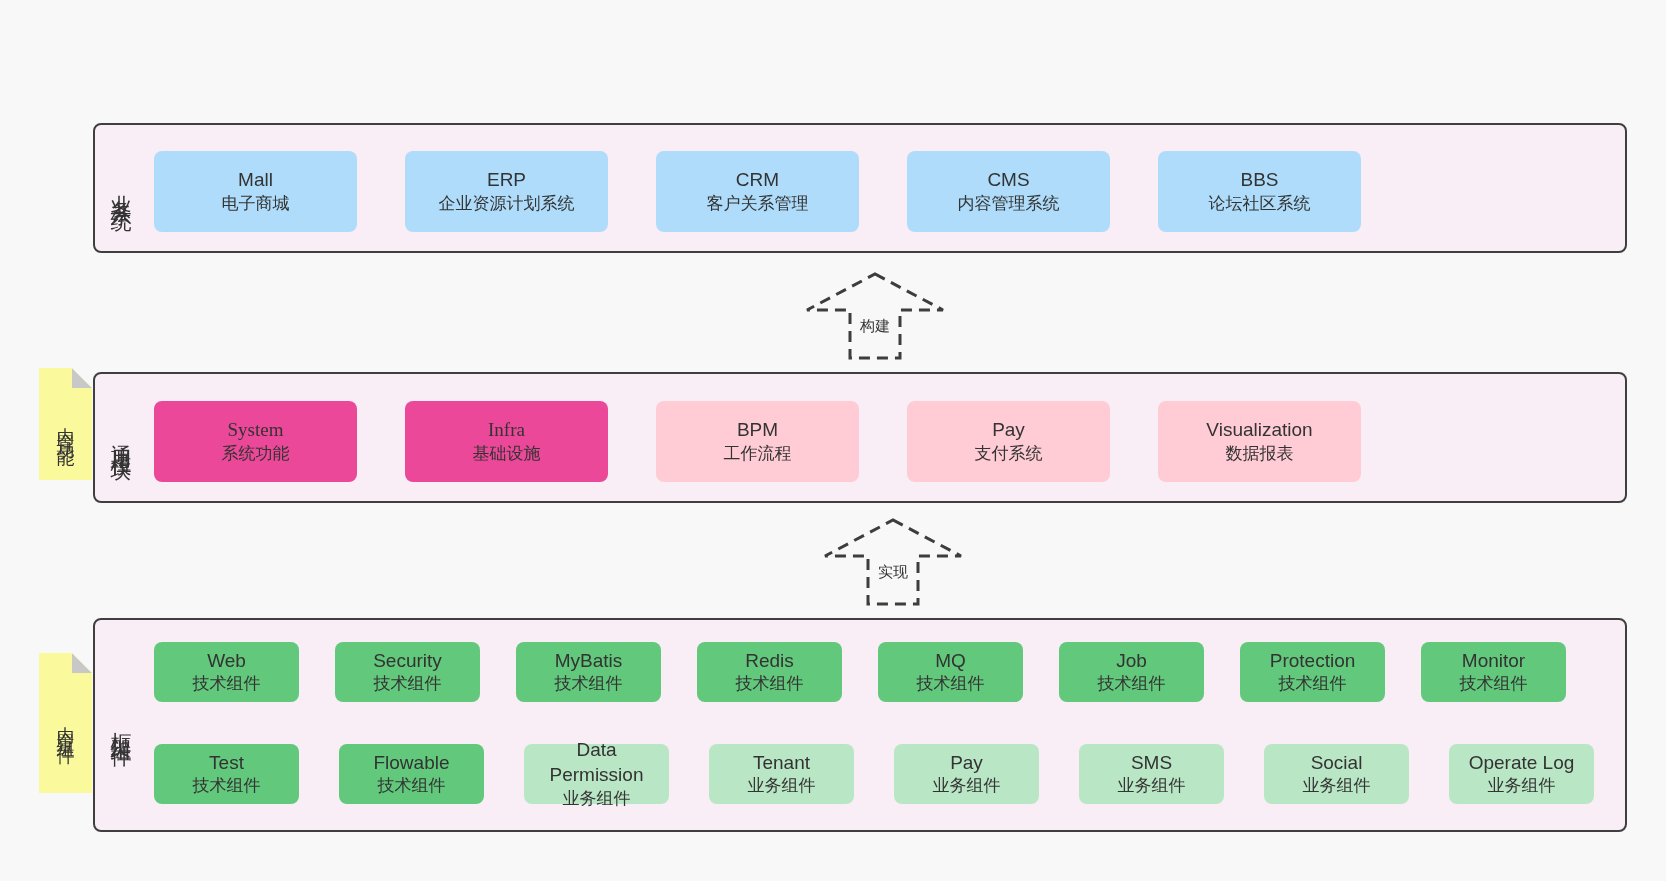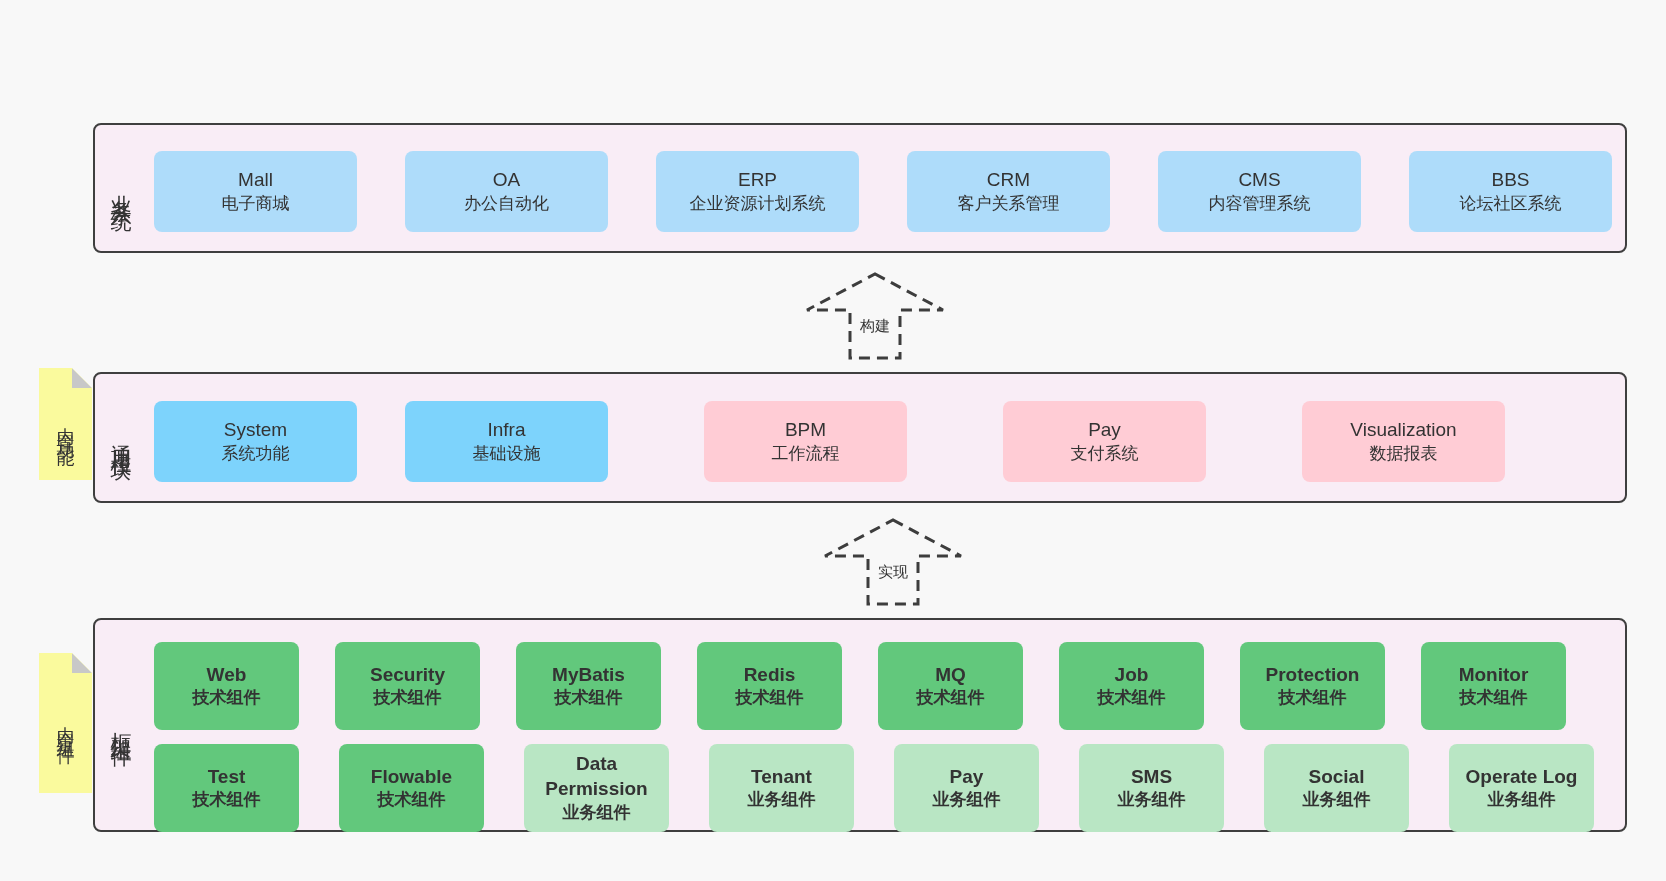--- a/index.html
+++ b/index.html
@@ -67,26 +67,26 @@
     height: 81px;
     border-radius: 8px;
     display: flex; flex-direction: column;
     align-items: center; justify-content: center;
     text-align: center;
     line-height: 1.3;
     padding: 0 8px;
     box-sizing: border-box;
   }
   .layer-business .box, .layer-modules .box { width: 203px; }
-  .layer-framework .box { width: 145px; height: 88px; font-weight: bold; }
+  .layer-framework .box { width: 145px; height: 60px; }
   .box .title    { font-size: 19px; color: #333; }
   .box .subtitle { font-size: 17px; color: #333; }
   .box.blue       { background: #aedcfa; }
-  .box.red        { background: #7dd3fc; }
-  .box.pink       { background: #ffccd5; margin-left: 48px; }
+  .box.red        { background: #ec4899; font-family: Liberation Serif, serif; }
+  .box.pink       { background: #ffccd5; }
   .box.green      { background: #62c87c; }
   .box.lightgreen { background: #b9e6c4; }
 
   
   .arrow { position: absolute; width: 140px; height: 88px; }
   .arrow-1 { left: 805px; top: 272px; }
   .arrow-2 { left: 823px; top: 518px; }
   .arrow svg { position: absolute; inset: 0; overflow: visible; }
   .arrow .arrow-label {
     position: absolute; left: 50%; top: 44px;
@@ -113,24 +113,20 @@
   </div>
 
   <section class="layer layer-business">
     <span class="vlabel">业务系统</span>
     <div class="row">
         <div class="box blue">
           <div class="title">Mall</div>
           <div class="subtitle">电子商城</div>
         </div>
         <div class="box blue">
-          <div class="title">OA</div>
-          <div class="subtitle">办公自动化</div>
-        </div>
-        <div class="box blue">
           <div class="title">ERP</div>
           <div class="subtitle">企业资源计划系统</div>
         </div>
         <div class="box blue">
           <div class="title">CRM</div>
           <div class="subtitle">客户关系管理</div>
         </div>
         <div class="box blue">
           <div class="title">CMS</div>
           <div class="subtitle">内容管理系统</div>

